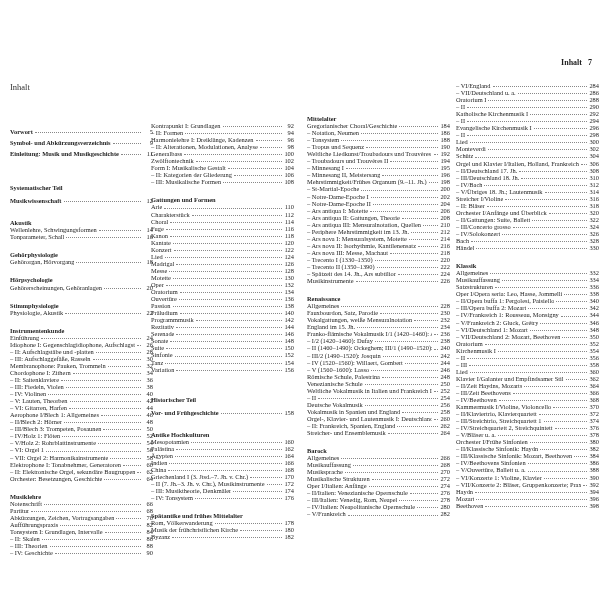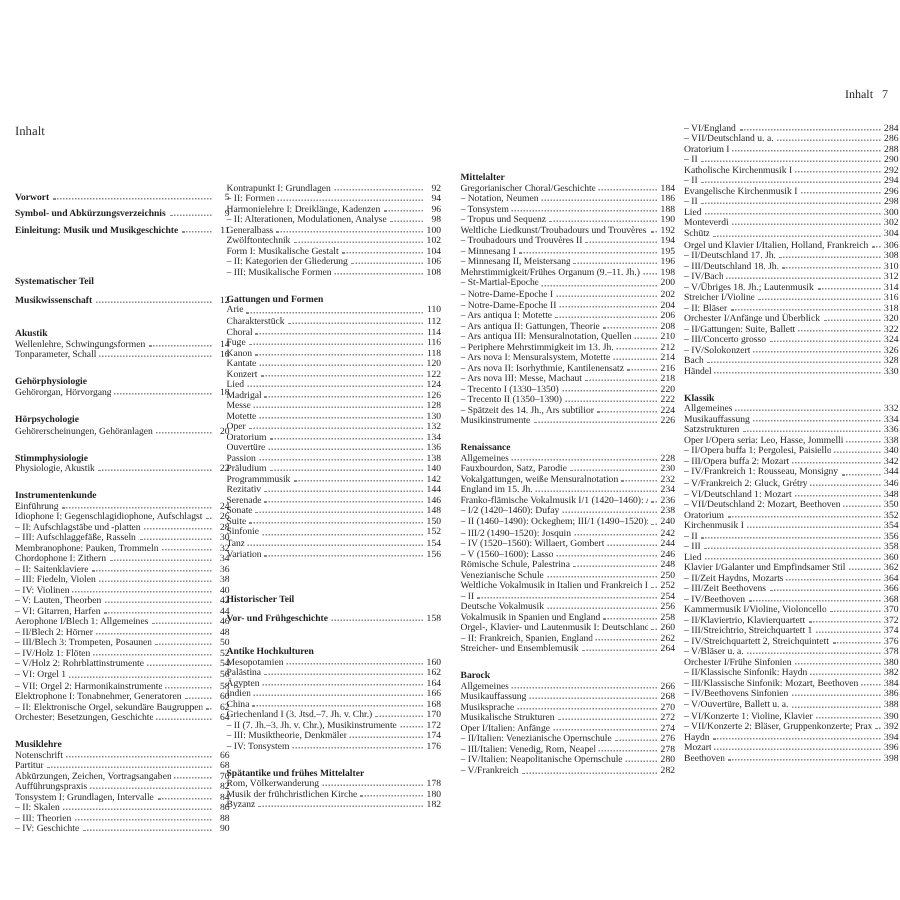--- a/index.html
+++ b/index.html
@@ -1,18 +1,18 @@
 <!DOCTYPE html>
 <html><head>
 <meta charset="utf-8">
 <style>
   html, body { margin:0; padding:0; background:#ffffff; }
   body { width:600px; height:600px; overflow:hidden; position:relative;
          font-family:"Liberation Serif", "DejaVu Serif", serif; color:#1e1e1e; }
-  .page-header { position:absolute; top:58px; right:8px; font-size:8px; font-weight:normal; }
+  .page-header { position:absolute; top:58px; right:8px; font-size:8px; font-weight:bold; }
   .page-header .num { margin-left:6px; }
   .toc-title { position:absolute; top:82px; left:10px; font-size:8.5px; color:#333; }
   .col { position:absolute; top:0; width:143px; font-size:6.4px; line-height:7.05px; }
   .col1 { left:10px; top:128px; }
   .col2 { left:151px; top:122px; }
   .col3 { left:307px; top:110px; }
   .col4 { left:456px; top:82px; }
   .sec-head { font-weight:bold; margin-top:5px; }
   .sec-head.big { margin-top:7px; }
   .row { display:flex; align-items:flex-end; white-space:nowrap; }

